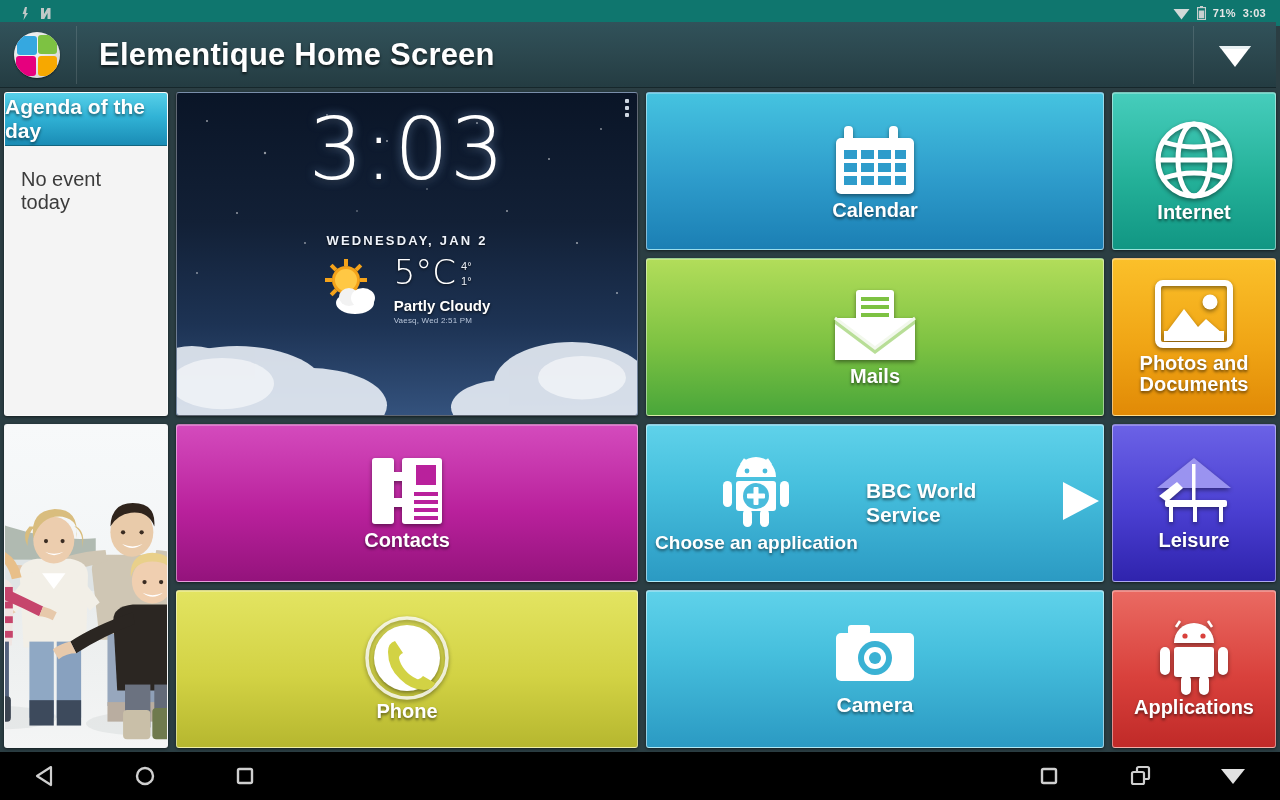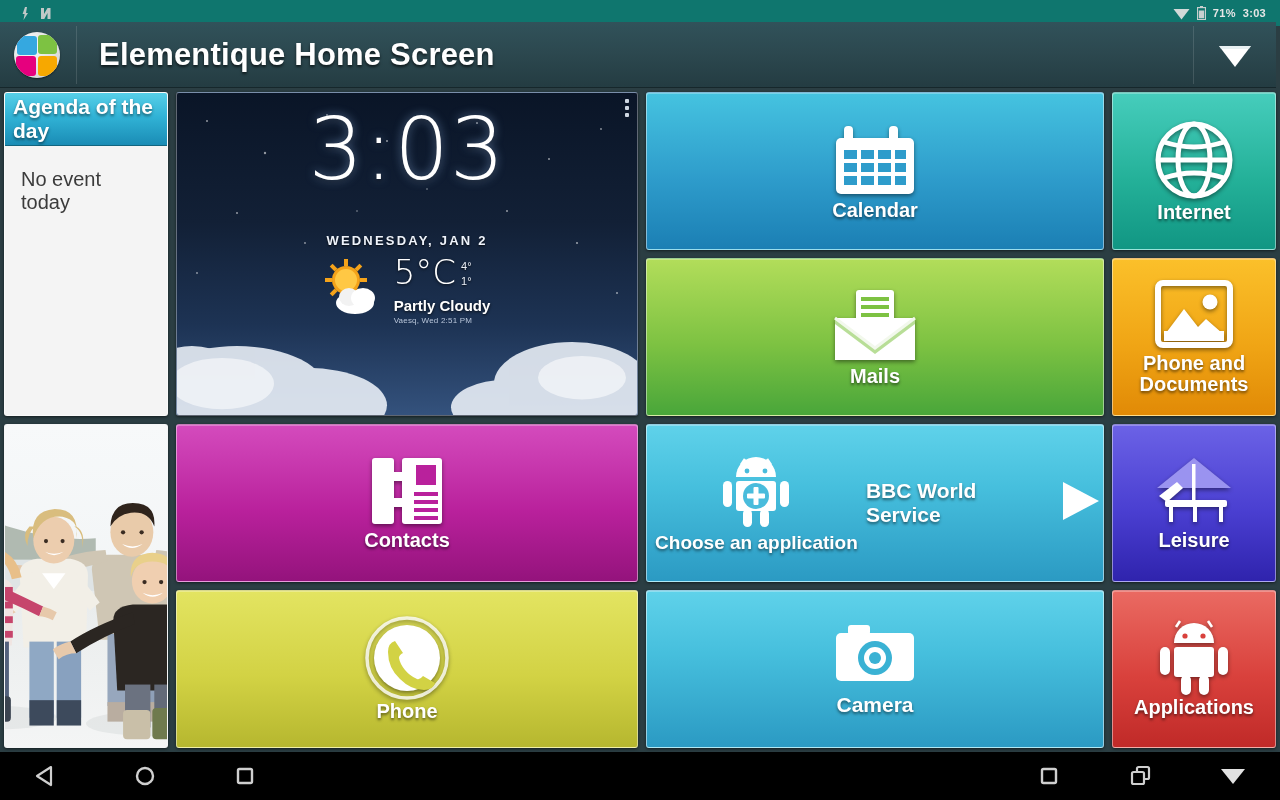--- a/index.html
+++ b/index.html
@@ -89,21 +89,20 @@
     width: 100%; height: 100%; border-radius: 3px; overflow: hidden;
     border: 1px solid rgba(255,255,255,.5);
     box-shadow: 0 1px 3px rgba(0,0,0,.55);
     display: flex; flex-direction: column; background: #f4f4f4;
   }
   #agenda-header {
     height: 53px; flex: 0 0 53px;
     background: linear-gradient(to bottom, #57cfe8 0%, #31b3d6 45%, #1a8cb5 100%);
     display: flex; align-items: center; justify-content: center;
     border-bottom: 1px solid #12657f;
-    padding-left: 8px;
   }
   #agenda-title { color:#fff; font-size: 21px; font-weight: bold; text-shadow: 0 2px 3px rgba(0,0,0,.5); }
   #agenda-body { flex: 1; background: #f4f4f4; padding: 22px 16px 0 16px; }
   #agenda-empty { color: #3b3b3b; font-size: 20px; }
 
   
   #clock-widget {
     width: 100%; height: 100%; border-radius: 3px; overflow: hidden; position: relative;
     border: 1px solid rgba(255,255,255,.35);
     box-shadow: 0 1px 3px rgba(0,0,0,.55);
@@ -404,21 +403,21 @@
     <div class="cell">
       <div class="tile t-photos">
         <div class="tile-icon">
           <svg width="80" height="74" viewBox="0 0 80 74">
             <rect x="4" y="4" width="72" height="62" rx="5" fill="none" stroke="#fff" stroke-width="6"></rect>
             <circle cx="56" cy="23" r="7.5" fill="#fff"></circle>
             <path d="M12 54 L30 30 L44 48 L52 40 L68 54 Z" fill="#fff"></path>
             <rect x="10" y="52" width="60" height="10" fill="#fff"></rect>
           </svg>
         </div>
-        <div class="tile-label">Phone and Documents</div>
+        <div class="tile-label">Photos and Documents</div>
       </div>
     </div>
 
     <div class="cell">
       <div class="tile t-contacts">
         <div class="tile-icon">
           <svg width="82" height="76" viewBox="0 0 82 76">
             <rect x="6" y="4" width="22" height="66" rx="3" fill="#fff"></rect>
             <rect x="36" y="4" width="40" height="66" rx="3" fill="#fff"></rect>
             <rect x="20" y="18" width="28" height="9" rx="4.5" fill="#fff"></rect>

